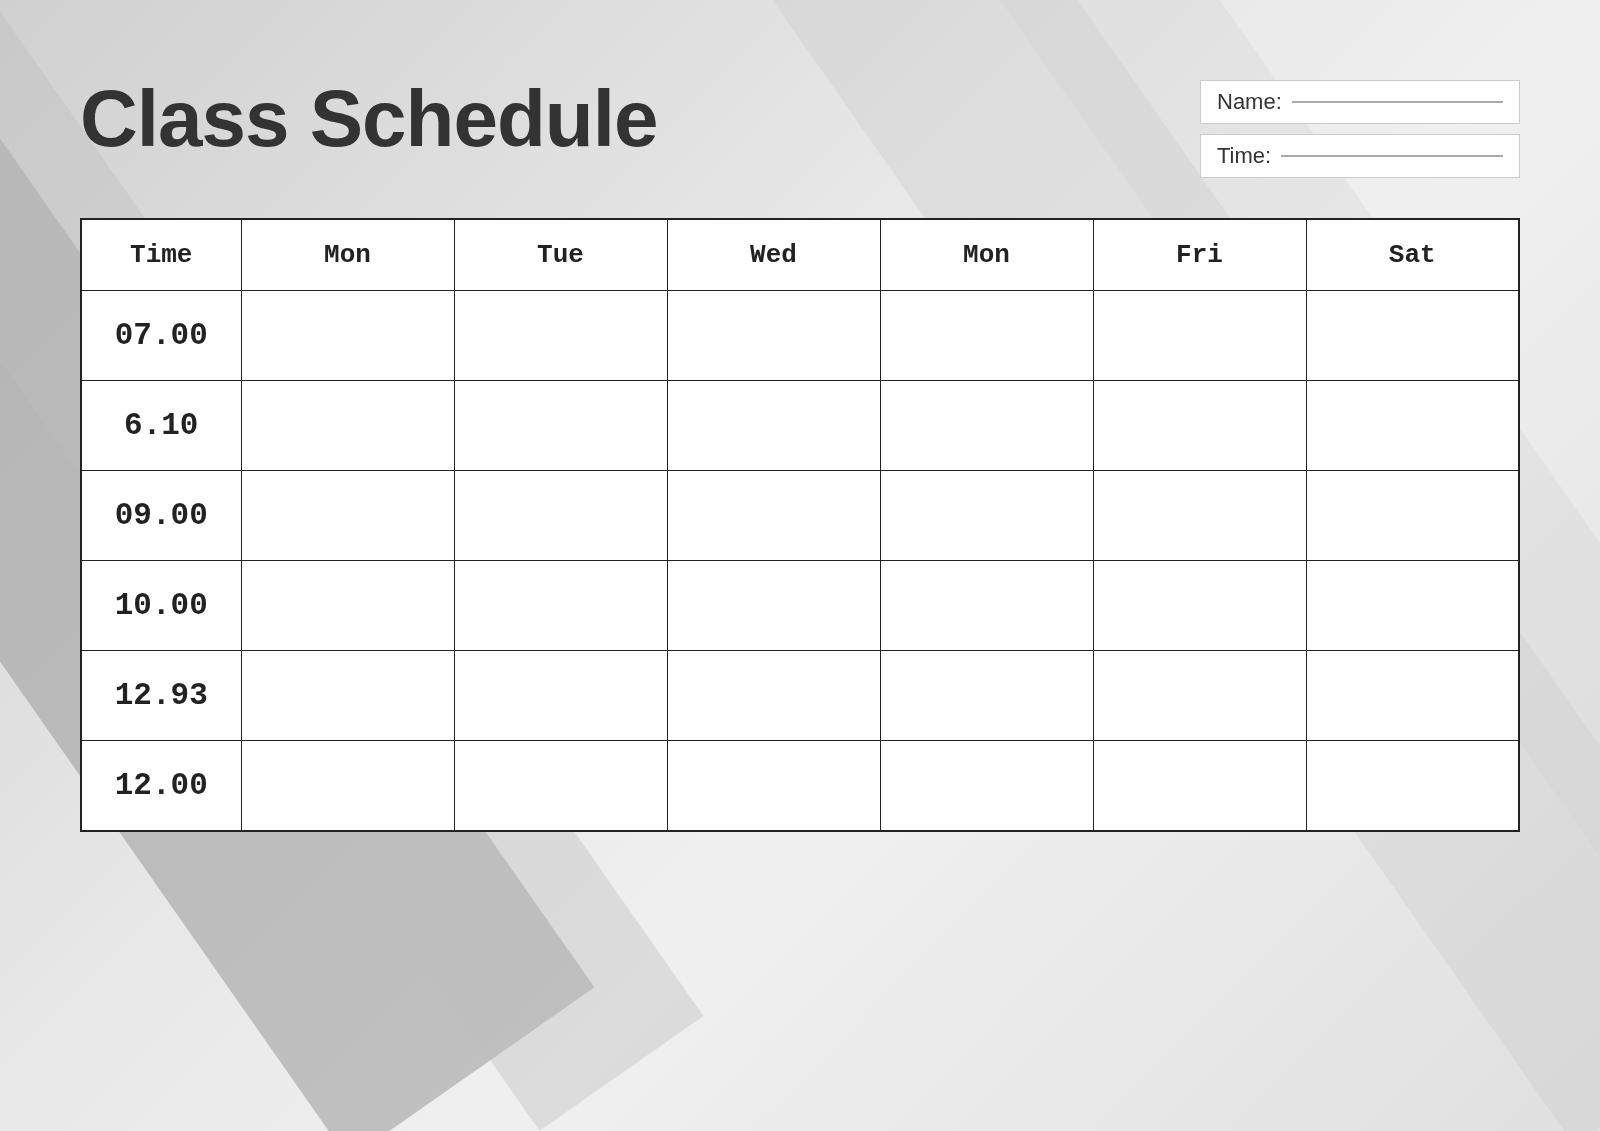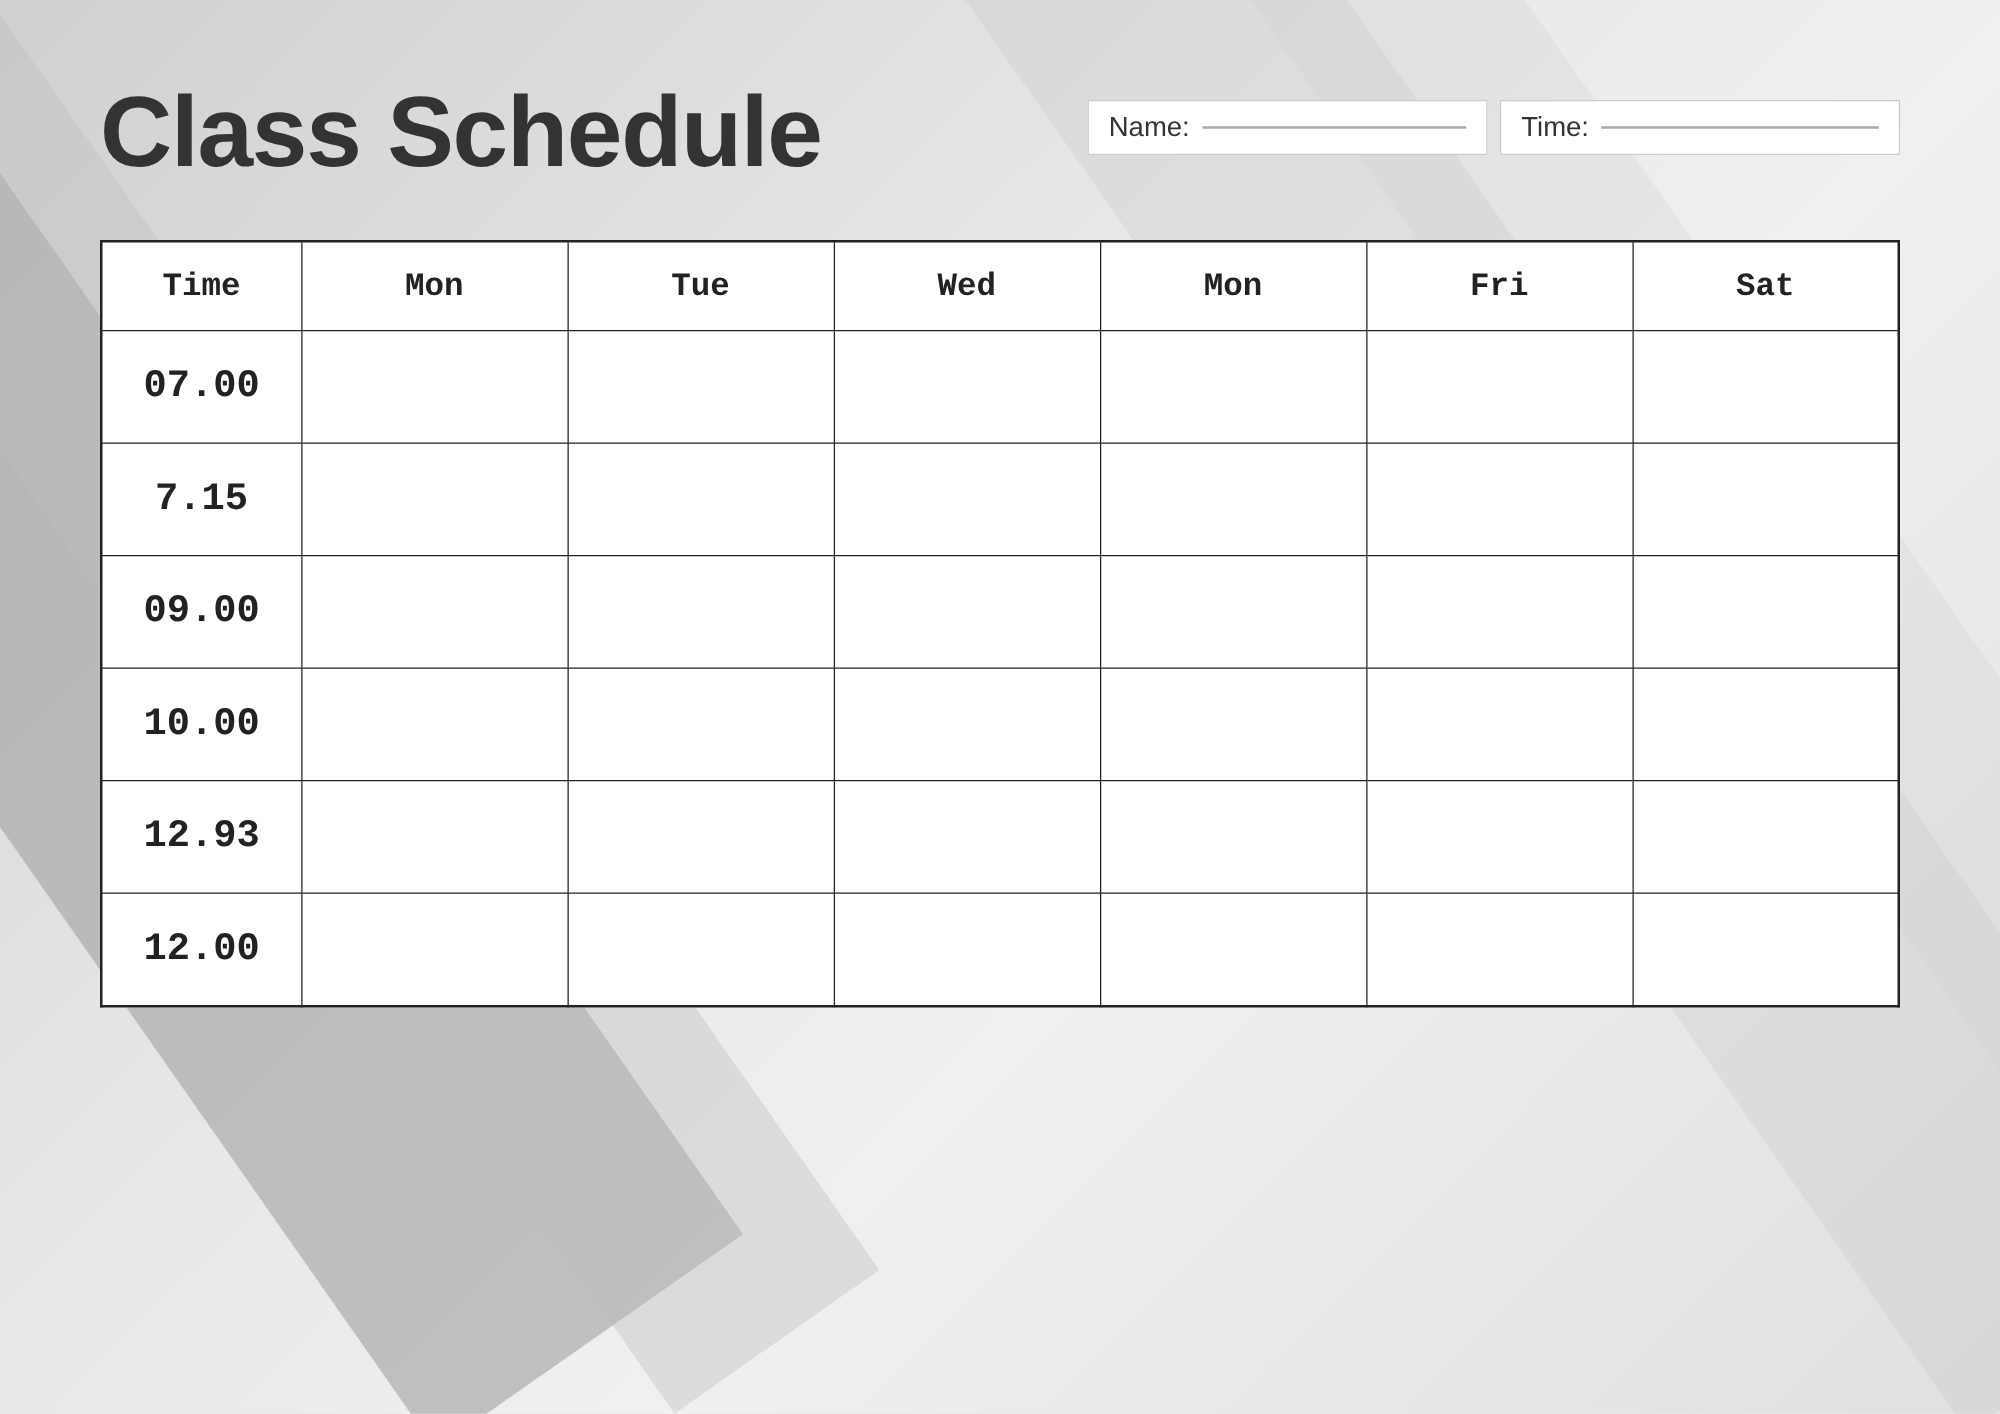--- a/index.html
+++ b/index.html
@@ -71,34 +71,34 @@
 
     .content {
       position: relative;
       z-index: 10;
       padding: 60px 80px;
     }
 
     .header {
       display: flex;
       justify-content: space-between;
-      align-items: flex-start;
+      align-items: center;
       margin-bottom: 40px;
     }
 
     .title {
       font-size: 80px;
       font-weight: 800;
       color: #333333;
       letter-spacing: -1px;
     }
 
     .info-fields {
       display: flex;
-      flex-direction: row;
+      flex-direction: column;
       gap: 10px;
       margin-top: 20px;
     }
 
     .info-field {
       display: flex;
       align-items: center;
       background: white;
       border: 1px solid #ccc;
       padding: 8px 16px;
@@ -202,21 +202,21 @@
       <tr>
             <td class="time-cell">07.00</td>
             <td class="day-cell"></td>
             <td class="day-cell"></td>
             <td class="day-cell"></td>
             <td class="day-cell"></td>
             <td class="day-cell"></td>
             <td class="day-cell"></td>
           </tr>
           <tr>
-            <td class="time-cell">7.15</td>
+            <td class="time-cell">6.10</td>
             <td class="day-cell"></td>
             <td class="day-cell"></td>
             <td class="day-cell"></td>
             <td class="day-cell"></td>
             <td class="day-cell"></td>
             <td class="day-cell"></td>
           </tr>
           <tr>
             <td class="time-cell">09.00</td>
             <td class="day-cell"></td>

